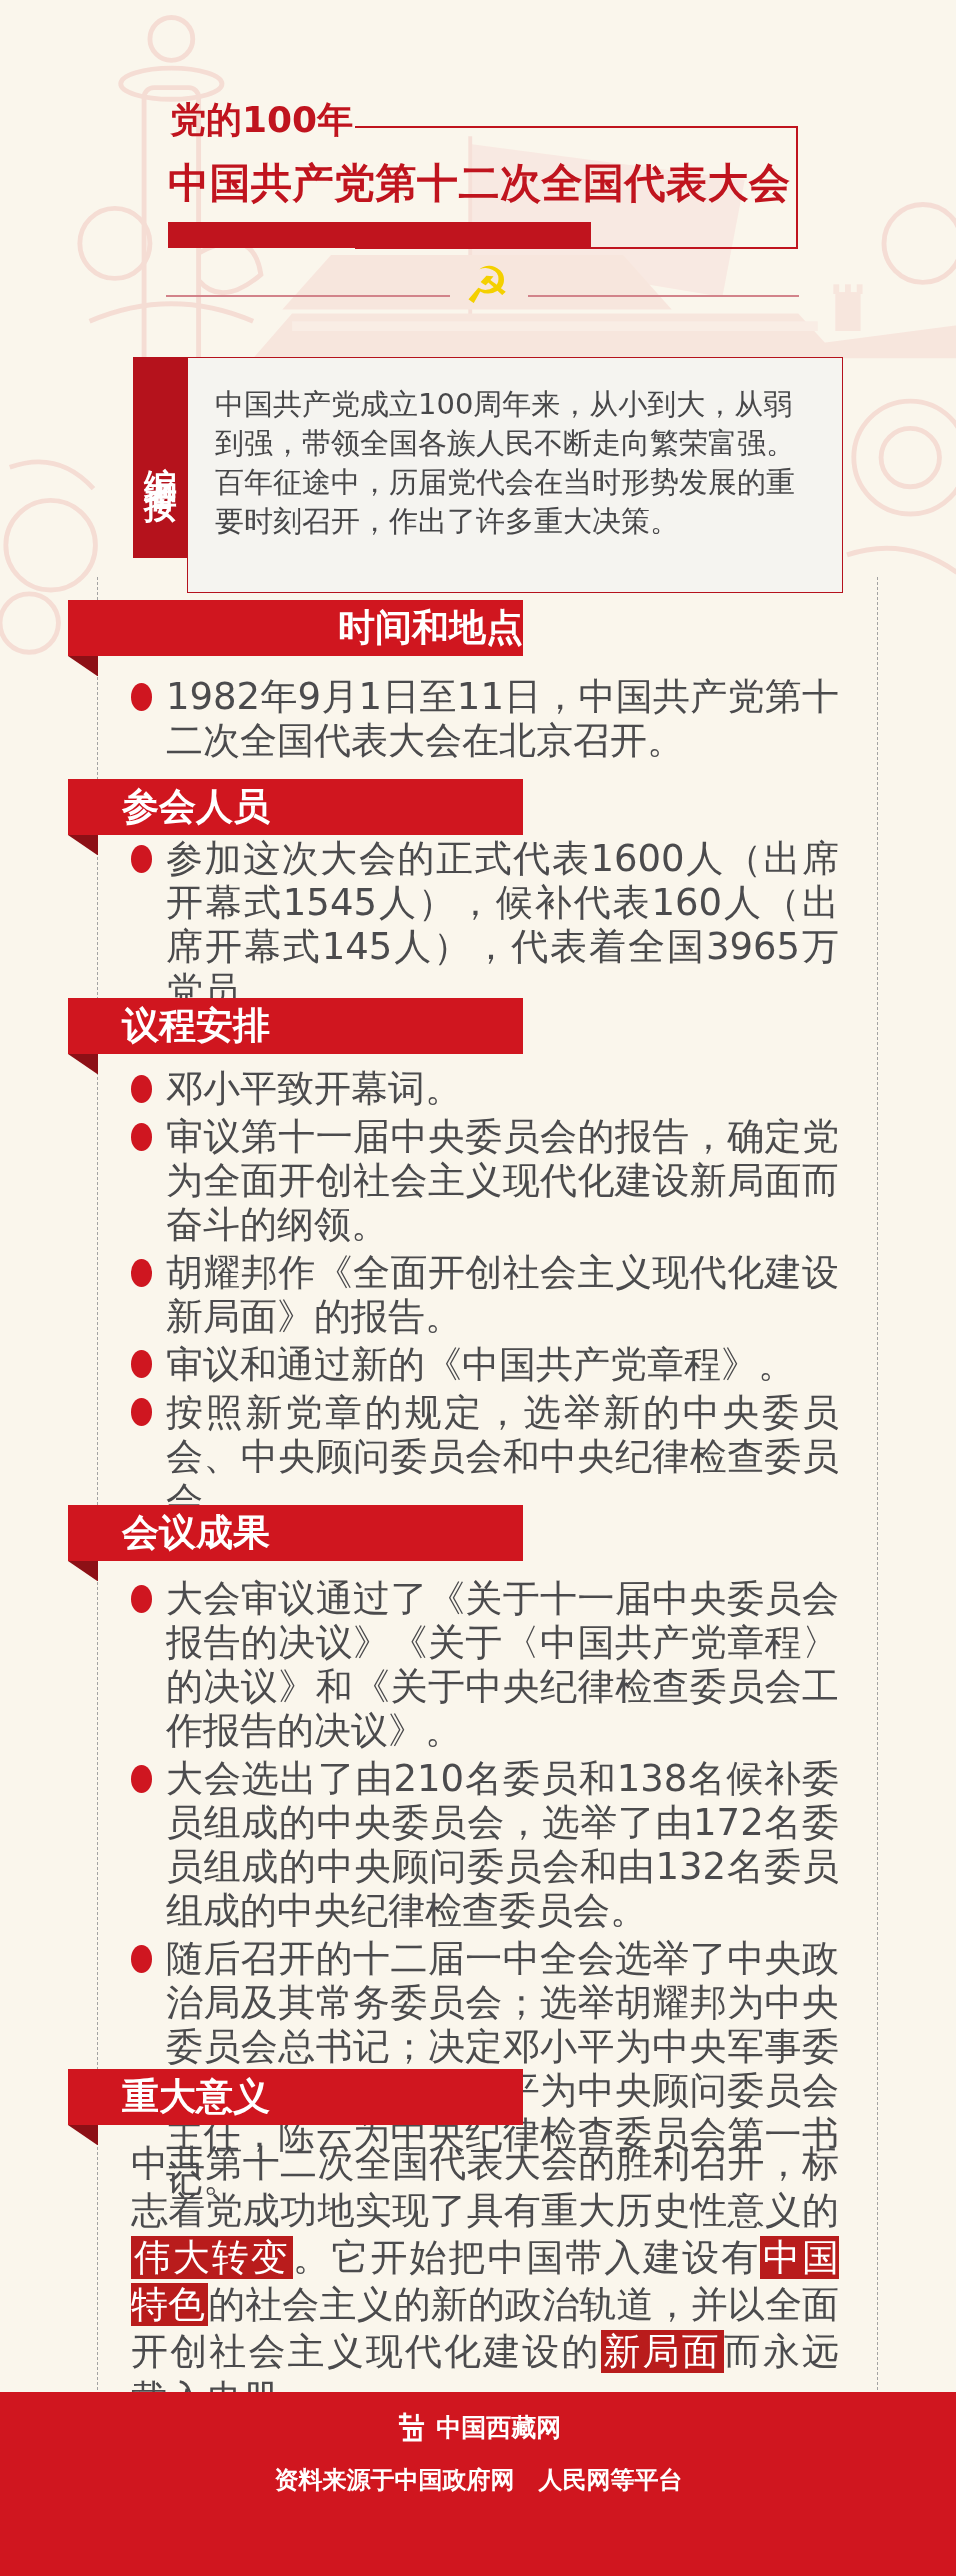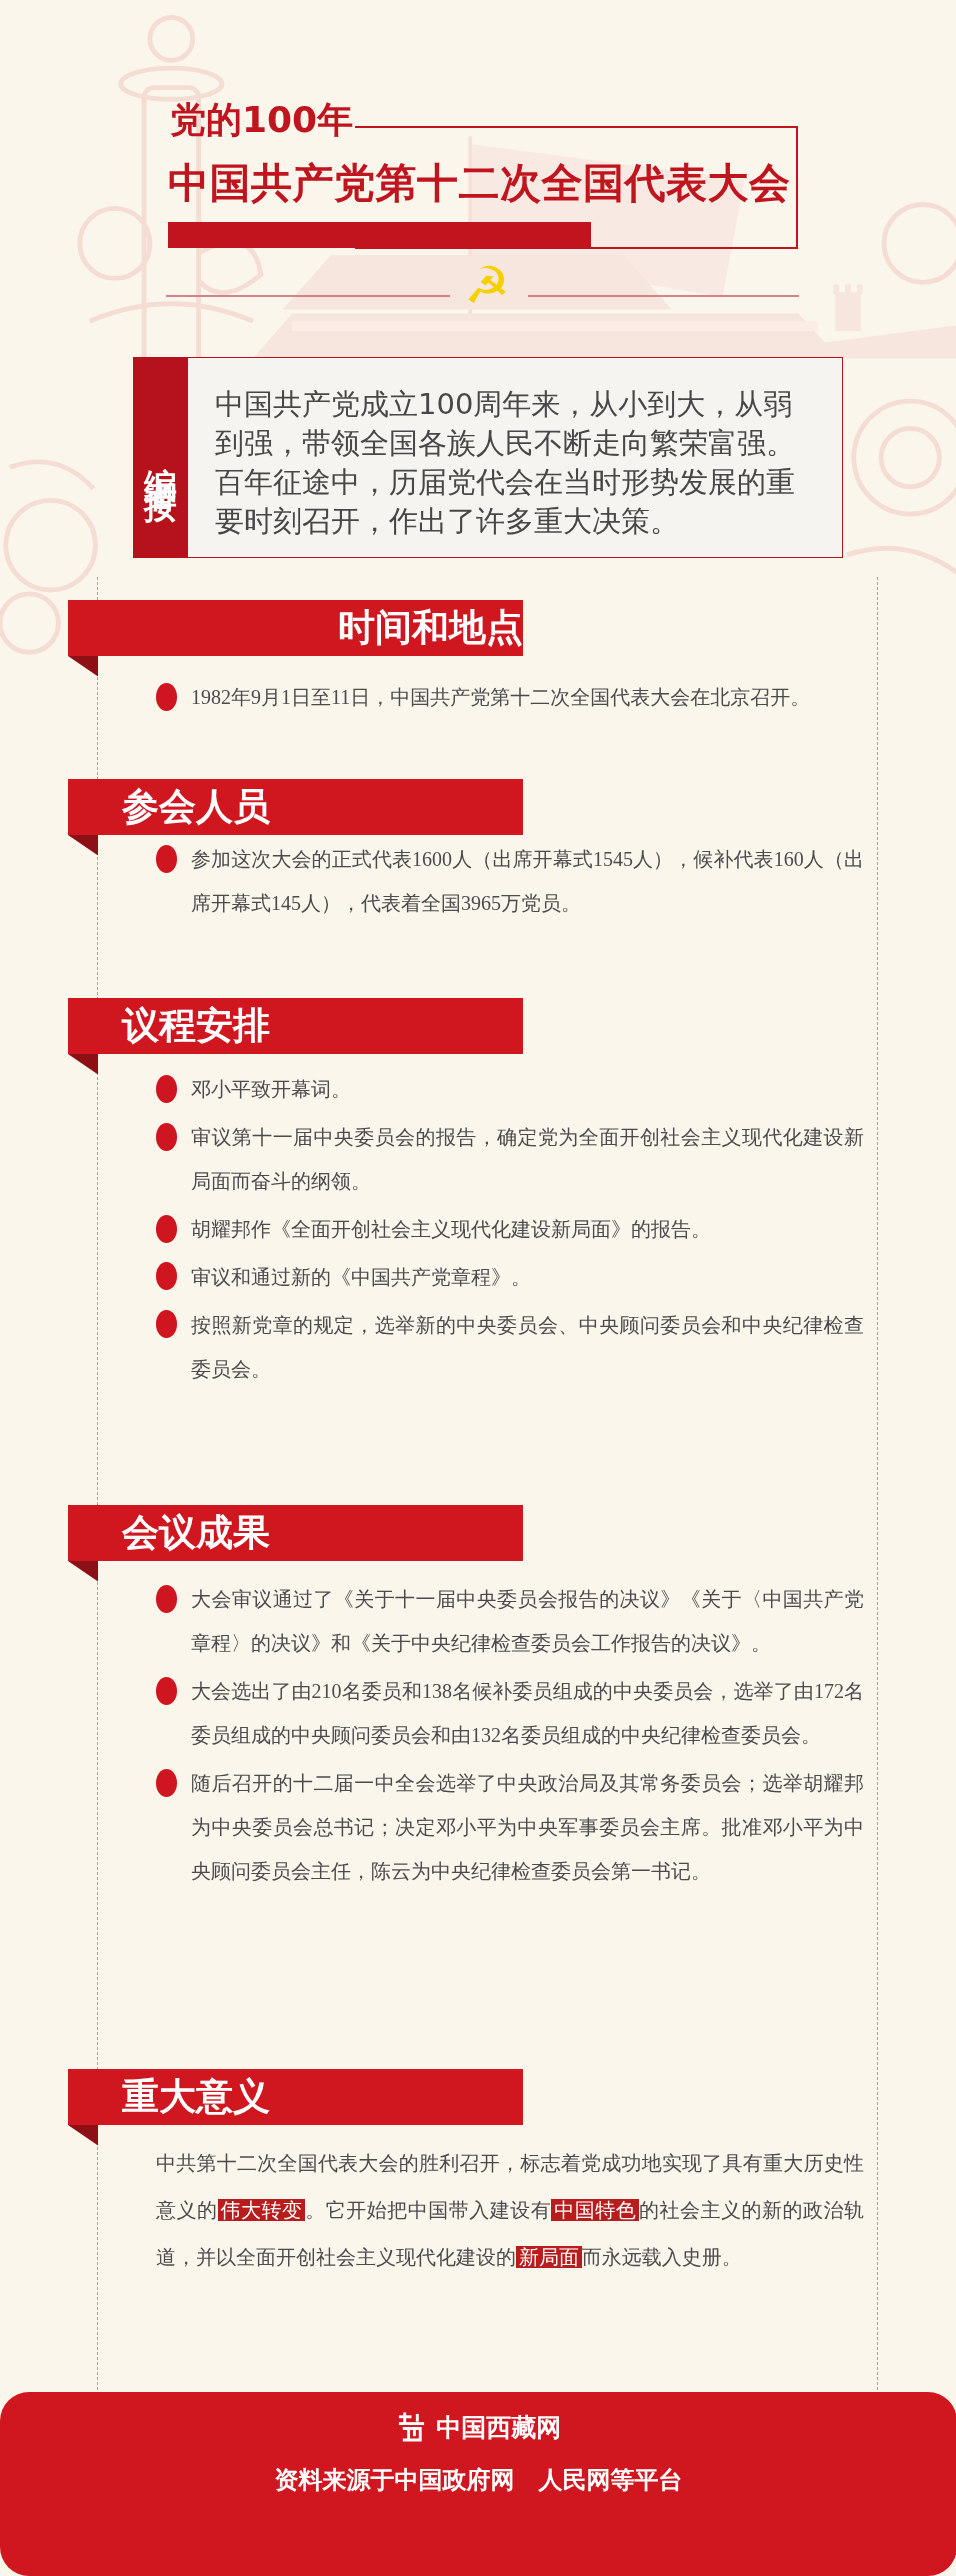--- a/index.html
+++ b/index.html
@@ -21,44 +21,44 @@
   .div-line.l{left:166px;width:284px;}
   .div-line.r{left:528px;width:271px;}
   .emblem{left:456px;top:257px;width:62px;height:62px;text-align:center;
     font-size:51px;line-height:58px;color:#f4d000;font-weight:bold;}
 
   
   .editor{left:133px;top:357px;width:710px;height:201px;}
   .editor-tab{position:absolute;left:0;top:0;width:54px;height:201px;background:#b5121c;
     color:#fff;display:flex;align-items:center;justify-content:center;
     writing-mode:vertical-rl;font-size:33px;font-weight:bold;letter-spacing:11.7px;}
-  .editor-box{position:absolute;left:54px;top:0;width:656px;height:201px;box-sizing:border-box;
+  .editor-box{position:absolute;left:54px;top:0;width:656px;height:236px;box-sizing:border-box;
     background:#f5f4f0;border:1.9px solid #b5121c;padding:27px 25px 0 27px;
     font-size:29px;line-height:39px;color:#474749;}
 
   
   .dash{top:577px;height:1813px;width:0;border-left:1.9px dashed #a3a3a3;z-index:1;}
   .dash.l{left:97px;}
   .dash.r{left:877px;}
 
   
   .banner{position:absolute;left:68px;width:455px;height:56px;background:#d0161f;z-index:3;
     color:#fff;font-size:37px;font-weight:bold;line-height:56px;padding-left:54px;box-sizing:border-box;}
   .banner .fold{position:absolute;left:0;top:56px;width:30px;height:20.4px;background:#8d1016;
     clip-path:polygon(0 0,100% 0,100% 100%);}
 
   
-  .sec-content{position:absolute;left:156px;width:708px;z-index:2;color:#4b4b4d;font-size:20px;font-family:Liberation Serif, serif;}
+  .sec-content{position:absolute;left:131px;width:708px;z-index:2;color:#4b4b4d;font-size:37px;}
   .item{position:relative;padding-left:35px;line-height:44px;margin-bottom:3.9px;text-align:justify;}
   .item .bullet{position:absolute;left:0;top:7.8px;width:21.4px;height:28px;background:#cf1620;border-radius:50%;}
   .para{line-height:47px;text-align:justify;}
   .para .hl{background:#b91c1c;color:#fff;padding:0 2.9px;}
 
   
-  .footer{left:0;top:2392px;width:957px;height:184px;background:#d0161f;z-index:5;border-radius:29px;}
+  .footer{left:0;top:2392px;width:957px;height:184px;background:#d0161f;z-index:5;}
   .f-row{position:absolute;left:0;width:100%;text-align:center;color:#fff;font-weight:bold;}
   .f-row1{top:17.5px;font-size:25px;line-height:35px;}
   .f-row1 .logo{display:inline-block;vertical-align:-6.8px;margin-right:9.7px;}
   .f-row2{top:72px;font-size:24px;}
   .f-row3{top:121px;font-size:24px;}
 </style>
 </head>
 <body>
 
 <svg class="decor" width="957" height="2576" viewBox="0 0 983 2646">

